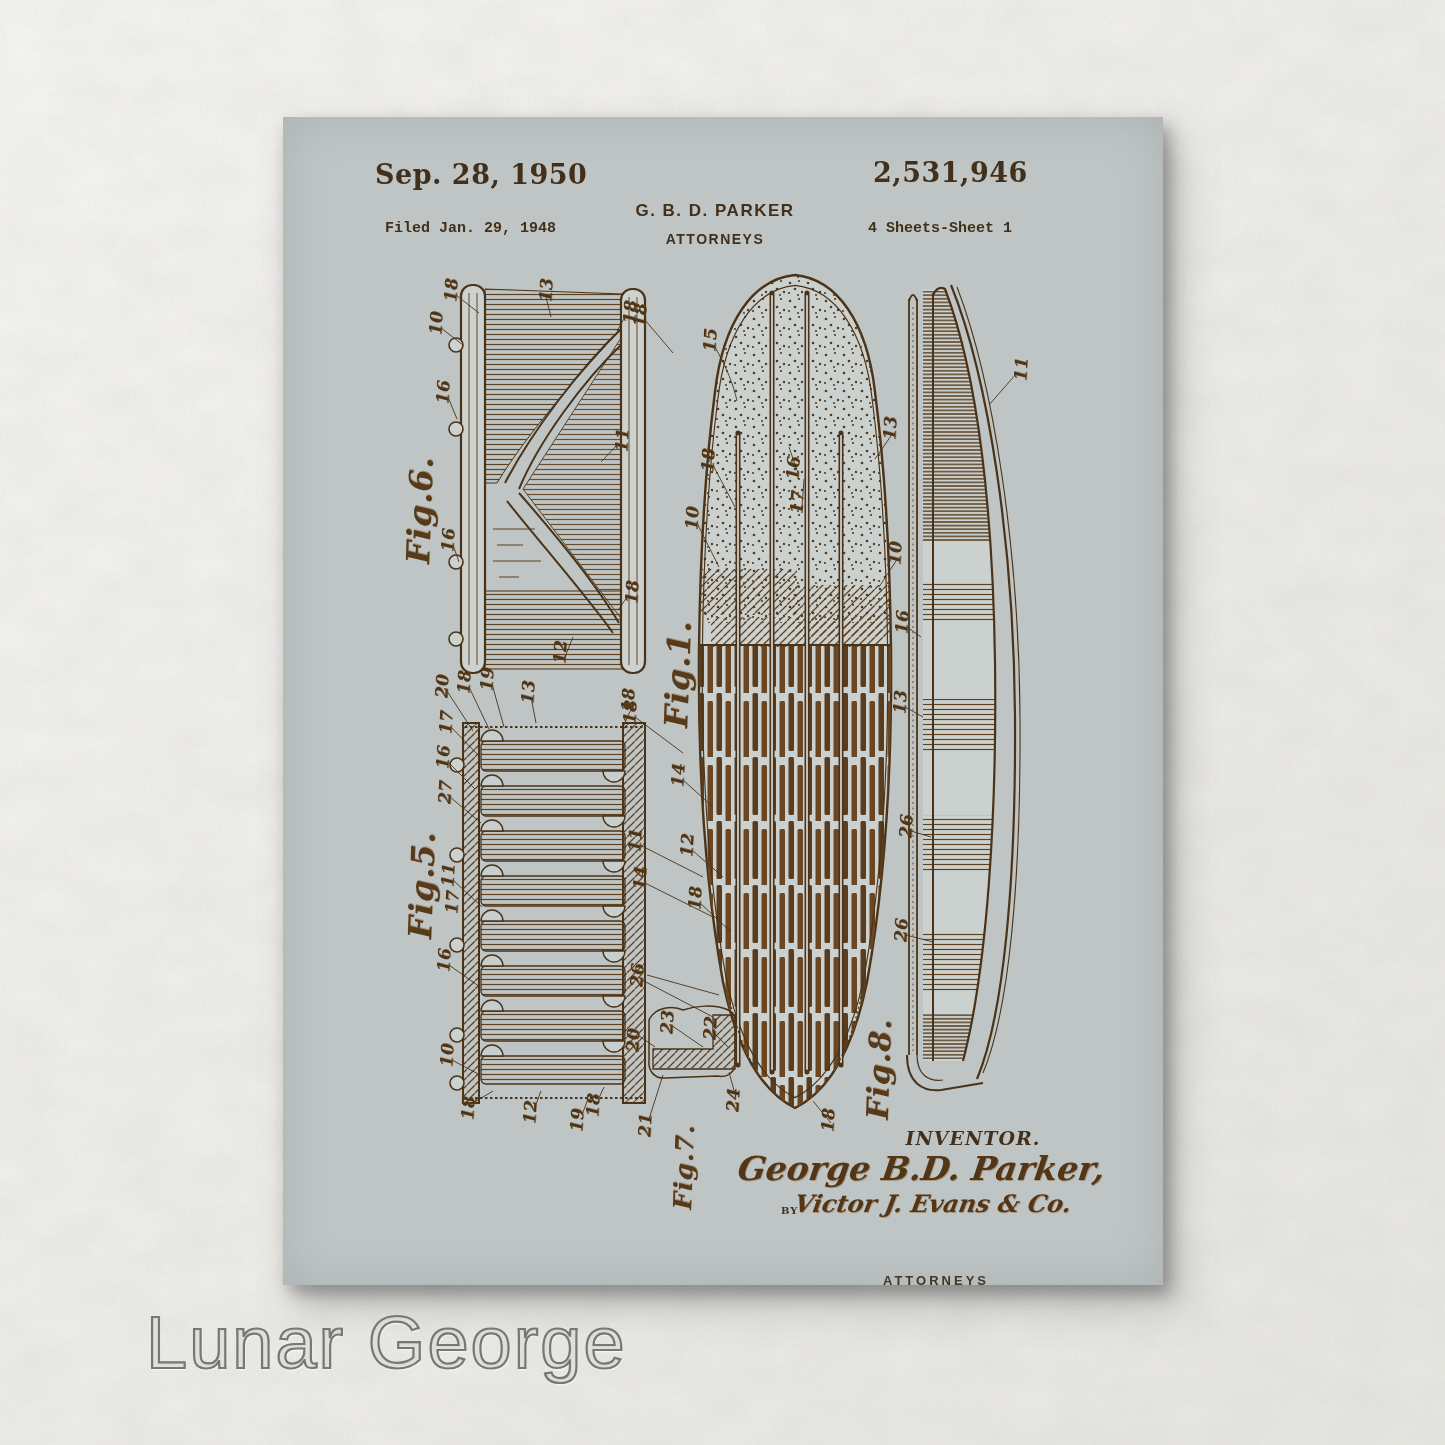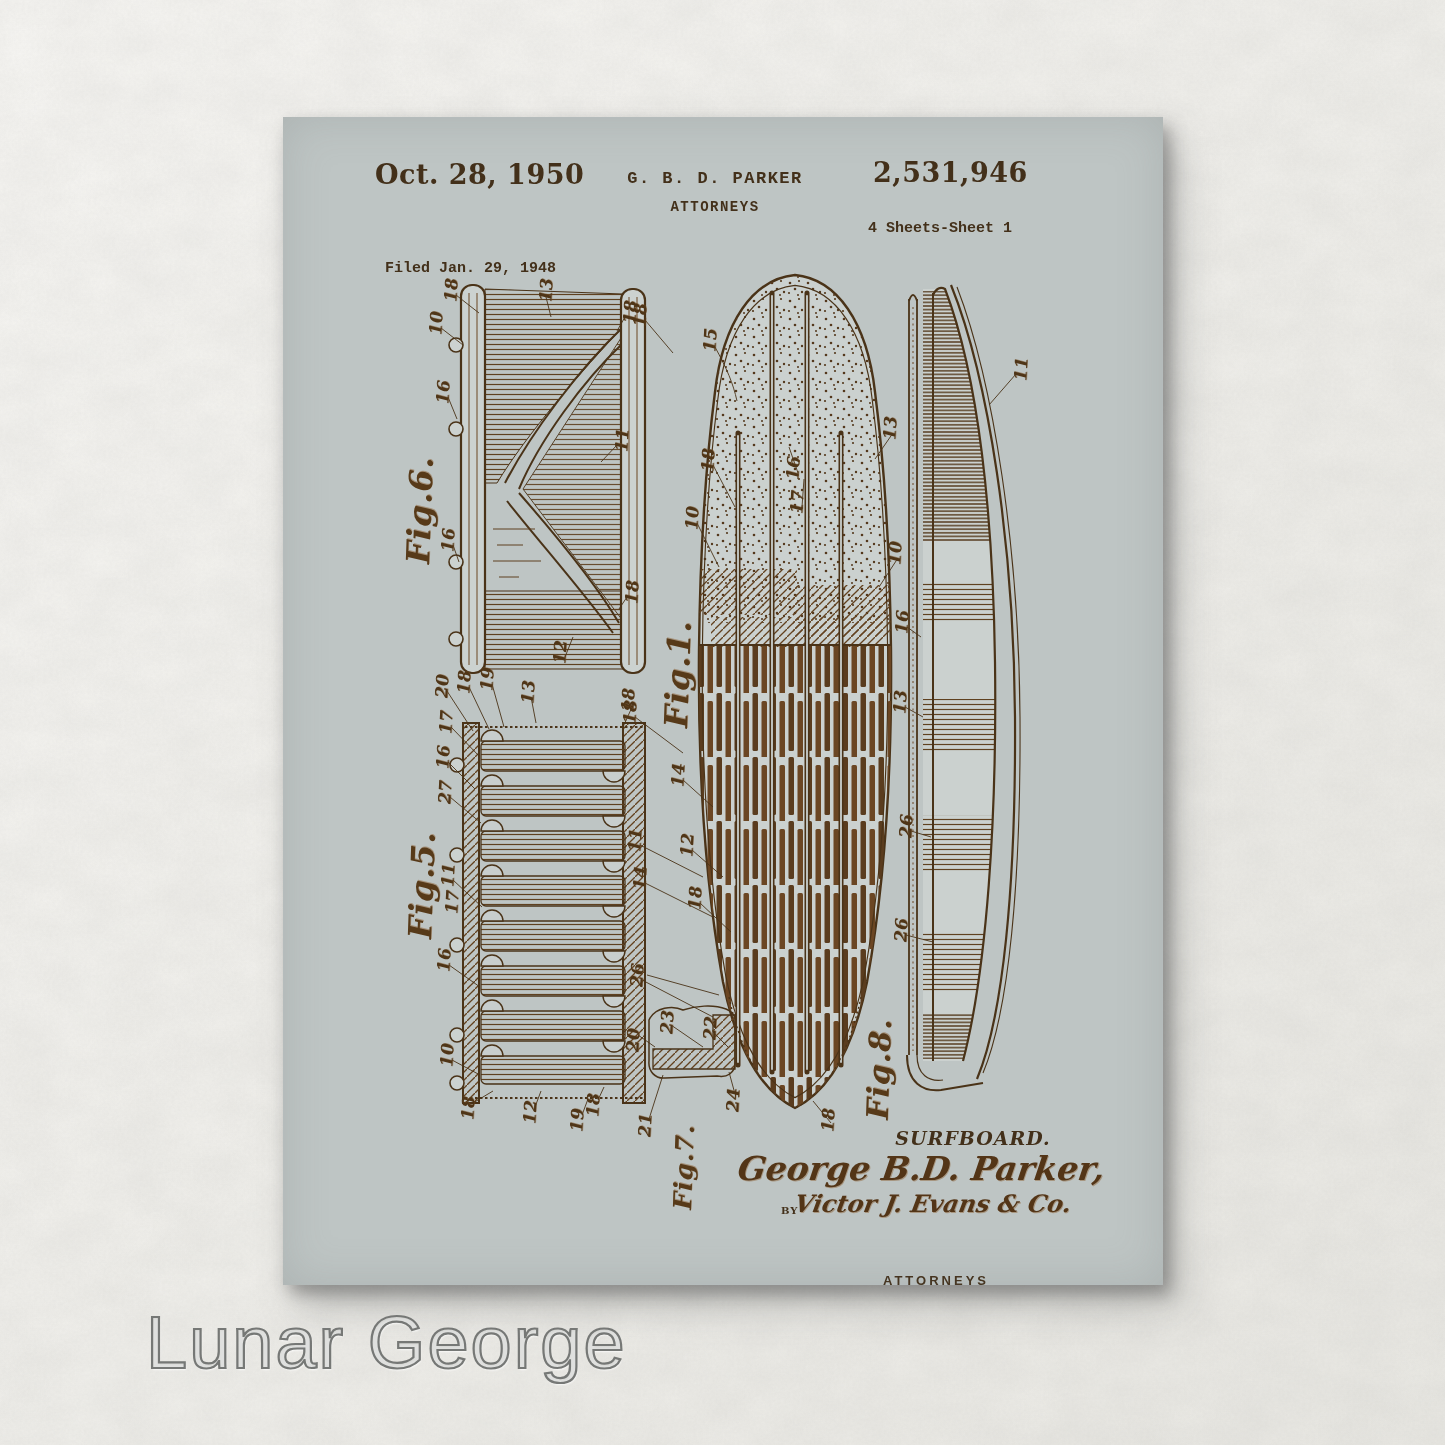--- a/index.html
+++ b/index.html
@@ -12,27 +12,27 @@
   .poster{
     position:absolute;left:283px;top:117px;width:880px;height:1168px;
     background:var(--poster-bg,#bec5c4);z-index:1;
     box-shadow:7px 9px 16px rgba(70,72,72,.45),16px 22px 38px rgba(90,92,92,.30);
   }
   .poster::after{content:"";position:absolute;inset:0;pointer-events:none;
     box-shadow:inset 0 0 46px rgba(110,116,116,.22);}
   .figs{position:absolute;inset:0;width:880px;height:1168px;}
   .hdr{position:absolute;color:var(--ink,#43301a);white-space:nowrap;}
   .hdr.serif{font-family:"DejaVu Serif","Liberation Serif",serif;font-weight:bold;font-size:27px;letter-spacing:.5px;}
-  .hdr.slab{font-family:Liberation Mono, monospace;font-weight:bold;letter-spacing:1.5px;}
+  .hdr.slab{font-family:Liberation Sans, sans-serif;font-weight:bold;letter-spacing:1.5px;margin-top:32px;}
   .hdr.mono{font-family:"Liberation Mono",monospace;font-weight:bold;font-size:15px;}
   .date-pos{left:92px;top:42px;}
   .name-pos{left:332px;top:52px;width:200px;text-align:center;font-size:17px;}
   .title-pos{left:332px;top:82px;width:200px;text-align:center;font-size:14px;}
   .number-pos{left:590px;top:40px;width:150px;text-align:left;}
-  .filed-pos{left:102px;top:103px;margin-top:40px;}
+  .filed-pos{left:102px;top:103px;}
   .sheets-pos{left:582px;top:103px;width:150px;text-align:center;}
   .labels-layer,.numerals-layer{position:absolute;inset:0;pointer-events:none;}
   .refnum{
     position:absolute;transform:translate(-50%,-50%) rotate(-87deg);
     font-family:"DejaVu Serif","Liberation Serif",serif;font-style:italic;font-weight:bold;
     font-size:17px;color:#4f3517;text-shadow:.5px .5px 0 rgba(122,82,38,.55);
   }
   .figlabel{
     position:absolute;transform:translate(-50%,-50%) rotate(-88deg);
     font-family:"DejaVu Serif","Liberation Serif",serif;font-style:italic;font-weight:bold;
@@ -68,21 +68,21 @@
   <filter id="fine">
       <feTurbulence type="fractalNoise" baseFrequency="0.32" numOctaves="2" seed="4"></feTurbulence>
     <feColorMatrix type="matrix" values="0 0 0 0 0.35  0 0 0 0 0.35  0 0 0 0 0.34  0 0 0 0.4 0"></feColorMatrix>
     </filter>
   <rect width="1445" height="1445" filter="url(#coarse)" opacity="0.26"></rect>
   <rect width="1445" height="1445" filter="url(#fine)" opacity="0.16"></rect>
 </svg>
 
 <div class="poster">
 
-  <div class="hdr serif date-pos">Oct. 28, 1950</div>
+  <div class="hdr serif date-pos">Sep. 28, 1950</div>
   <div class="hdr slab name-pos">G. B. D. PARKER</div>
   <div class="hdr slab title-pos">ATTORNEYS</div>
   <div class="hdr serif number-pos">2,531,946</div>
   <div class="hdr mono filed-pos">Filed Jan. 29, 1948</div>
   <div class="hdr mono sheets-pos">4 Sheets-Sheet 1</div>
 
   <svg class="figs" viewBox="0 0 880 1168" aria-hidden="true">
     <defs>
       <pattern id="hh" width="6" height="5" patternUnits="userSpaceOnUse">
         <line x1="0" y1="2.5" x2="6" y2="2.5" stroke="#5f4120" stroke-width="1.2"></line>
@@ -344,20 +344,20 @@
       <span class="refnum" style="left: 623px; top: 709px;">26</span>
       <span class="refnum" style="left: 618px; top: 813px;">26</span>
       <span class="refnum" style="left: 738px; top: 252px;">11</span>
       <span class="refnum" style="left: 350px; top: 923px;">20</span>
       <span class="refnum" style="left: 384px; top: 905px;">23</span>
       <span class="refnum" style="left: 427px; top: 911px;">22</span>
       <span class="refnum" style="left: 362px; top: 1008px;">21</span>
       <span class="refnum" style="left: 450px; top: 983px;">24</span>
     </div>
 
-  <div class="sig inventor-pos">SURFBOARD.</div>
+  <div class="sig inventor-pos">INVENTOR.</div>
   <div class="sig signature-pos">George B.D. Parker,</div>
   <div class="sig by-pos">BY</div>
   <div class="sig attorney-sig-pos">Victor J. Evans &amp; Co.</div>
   <div class="sig attorneys-pos">ATTORNEYS</div>
 </div>
 
 <div class="watermark">Lunar George</div>
 
 </body></html>

